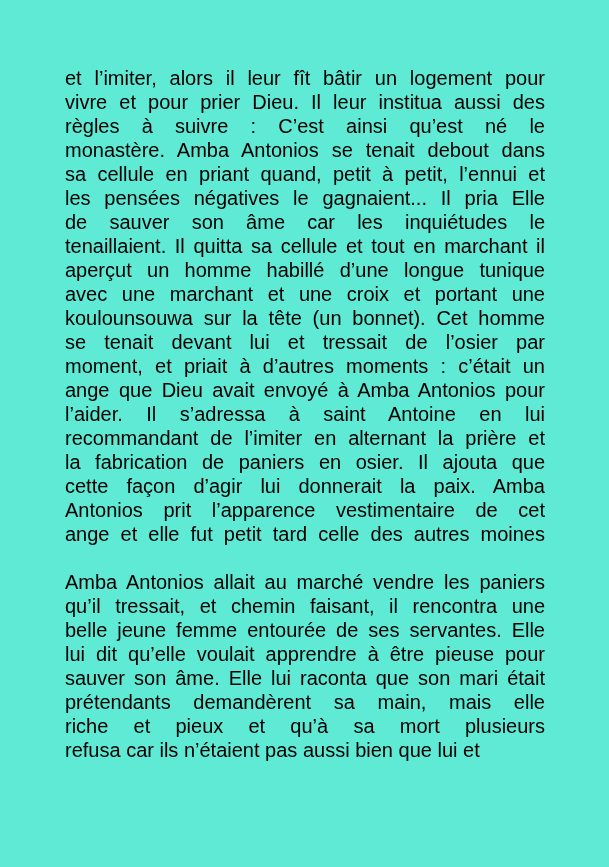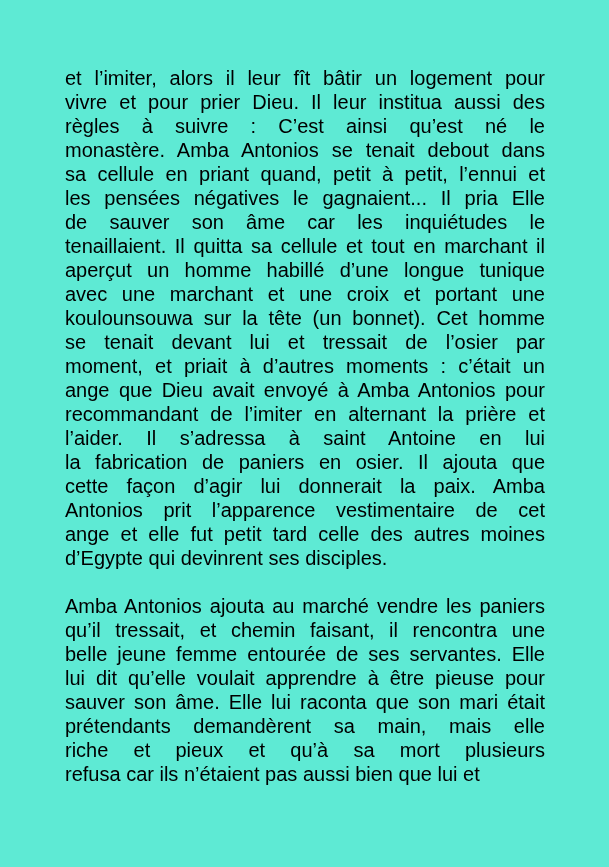--- a/index.html
+++ b/index.html
@@ -51,31 +51,30 @@
       <div class="line">sa cellule en priant quand, petit à petit, l’ennui et</div>
       <div class="line">les pensées négatives le gagnaient... Il pria Elle</div>
       <div class="line">de sauver son âme car les inquiétudes le</div>
       <div class="line">tenaillaient. Il quitta sa cellule et tout en marchant il</div>
       <div class="line">aperçut un homme habillé d’une longue tunique</div>
       <div class="line">avec une marchant et une croix et portant une</div>
       <div class="line">koulounsouwa sur la tête (un bonnet). Cet homme</div>
       <div class="line">se tenait devant lui et tressait de l’osier par</div>
       <div class="line">moment, et priait à d’autres moments : c’était un</div>
       <div class="line">ange que Dieu avait envoyé à Amba Antonios pour</div>
+      <div class="line">l’aider. Il s’adressa à saint Antoine en lui</div>
       <div class="line">recommandant de l’imiter en alternant la prière et</div>
-      <div class="line">l’aider. Il s’adressa à saint Antoine en lui</div>
       <div class="line">la fabrication de paniers en osier. Il ajouta que</div>
       <div class="line">cette façon d’agir lui donnerait la paix. Amba</div>
       <div class="line">Antonios prit l’apparence vestimentaire de cet</div>
       <div class="line">ange et elle fut petit tard celle des autres moines</div>
-      <div class="line para-end">d’Egypte qui devinrent ses disciples.</div>
     </div>
 
     <div class="paragraph">
-      <div class="line">Amba Antonios ajouta au marché vendre les paniers</div>
+      <div class="line">Amba Antonios allait au marché vendre les paniers</div>
       <div class="line">qu’il tressait, et chemin faisant, il rencontra une</div>
       <div class="line">belle jeune femme entourée de ses servantes. Elle</div>
       <div class="line">lui dit qu’elle voulait apprendre à être pieuse pour</div>
       <div class="line">sauver son âme. Elle lui raconta que son mari était</div>
       <div class="line">prétendants demandèrent sa main, mais elle</div>
       <div class="line">riche et pieux et qu’à sa mort plusieurs</div>
       <div class="line para-end">refusa car ils n’étaient pas aussi bien que lui et</div>
     </div>
 
   </div>

